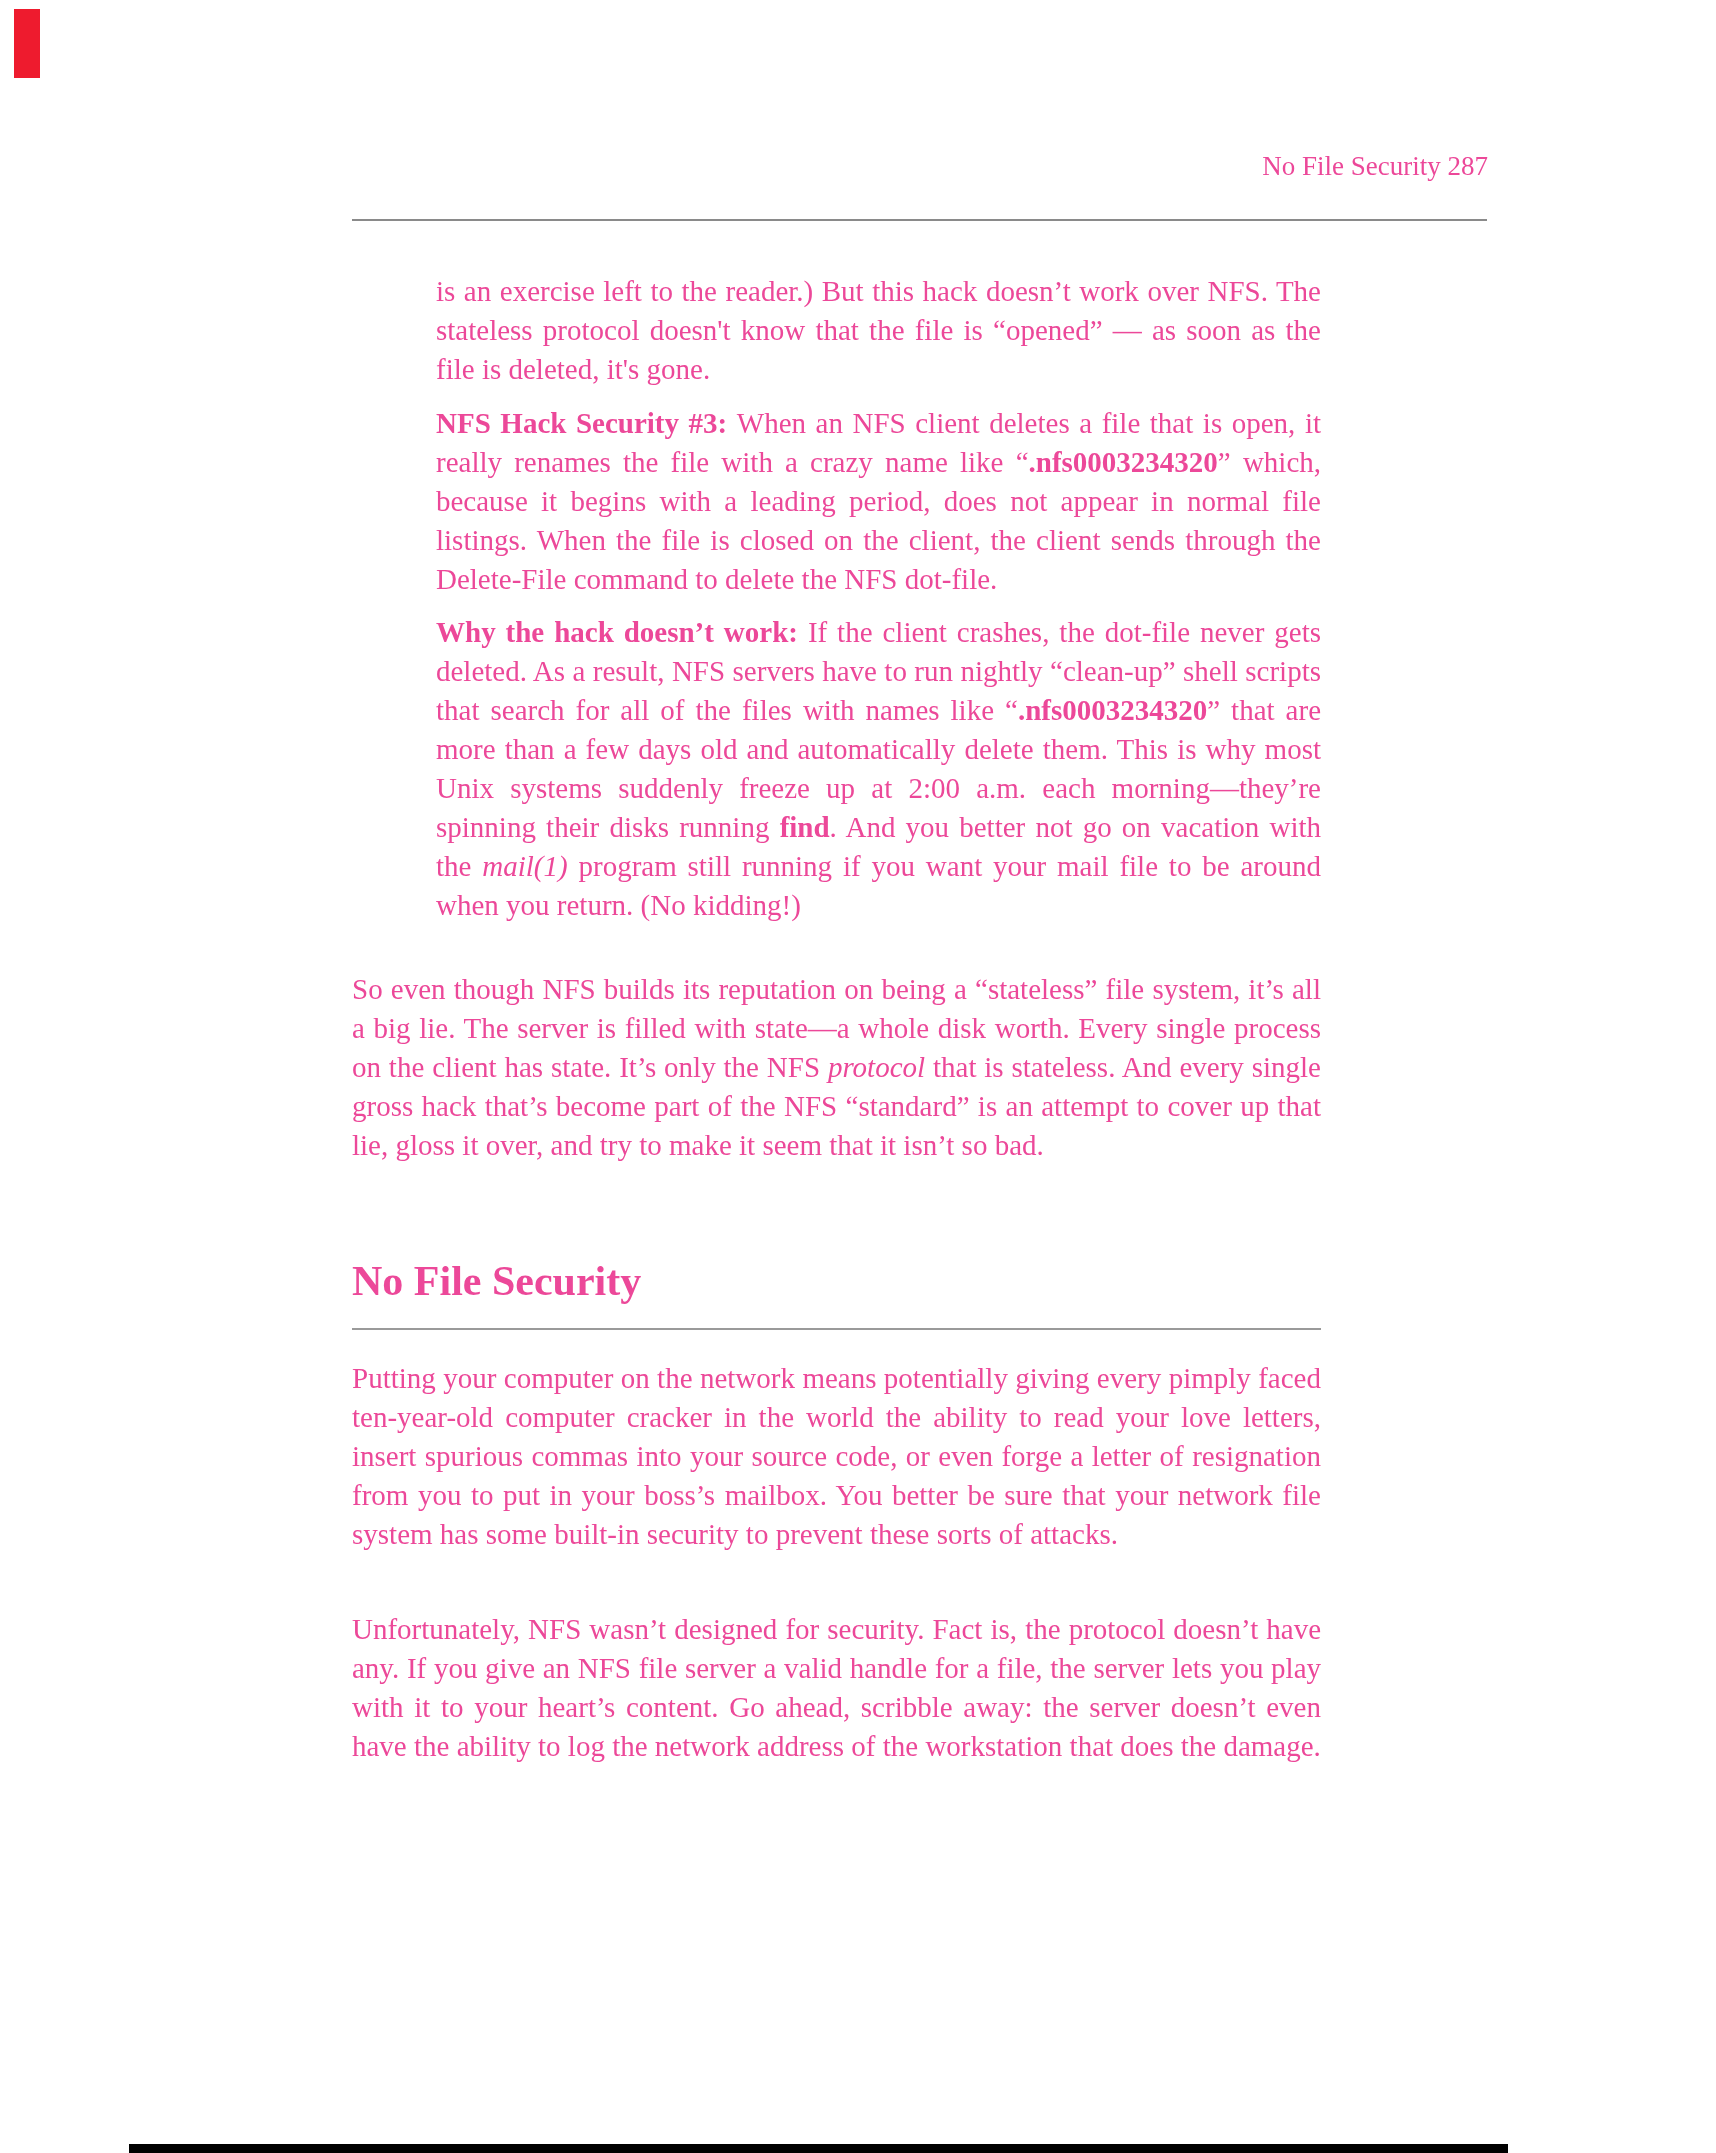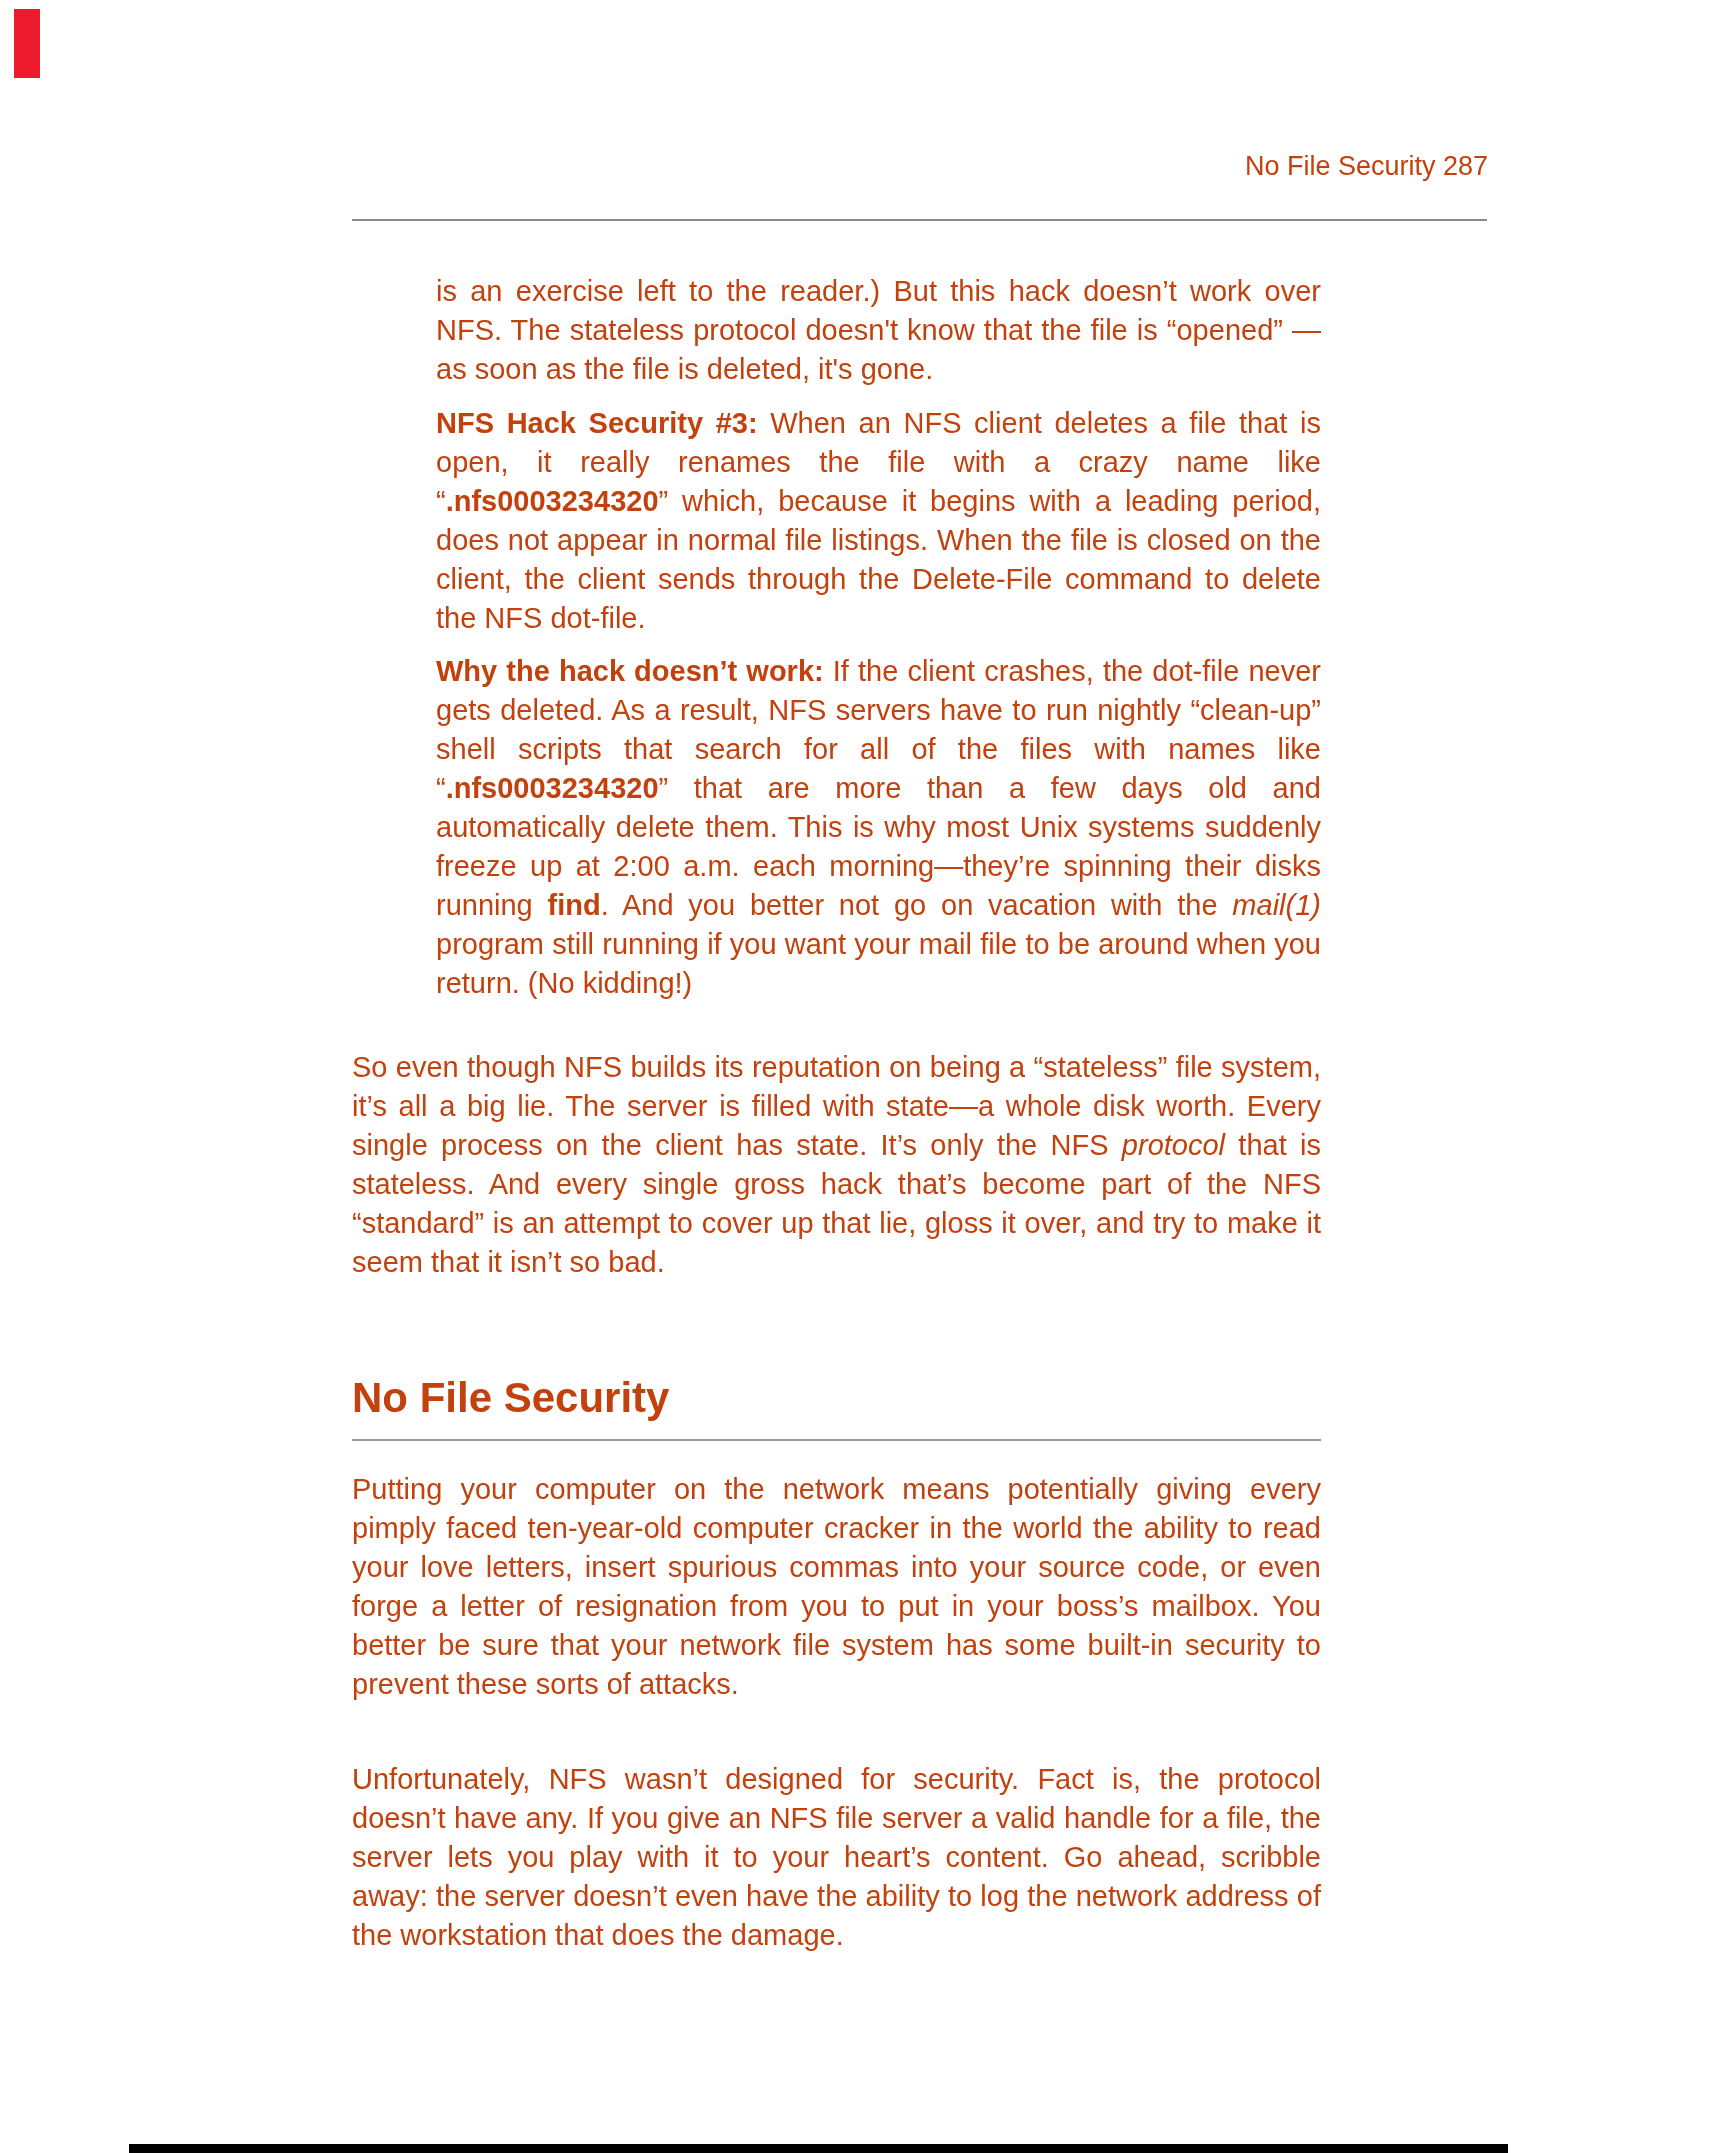--- a/index.html
+++ b/index.html
@@ -5,22 +5,22 @@
   html, body {
     margin: 0;
     padding: 0;
     background: #ffffff;
   }
   .page {
     position: relative;
     width: 1717px;
     height: 2153px;
     background: #ffffff;
-    font-family: Liberation Sans, sans-serif;
-    color: #c2410c;
+    font-family: Liberation Serif, serif;
+    color: #ec4899;
     overflow: hidden;
   }
   
   .red-mark {
     position: absolute;
     left: 13.6px;
     top: 8.7px;
     width: 26px;
     height: 69px;
     background: #ee1b2e;
@@ -73,21 +73,21 @@
     margin-bottom: 0;
   }
   .para-after-block {
     margin-top: 45px !important;
   }
   .section-heading {
     margin: 93px 0 0 0;
     font-size: 42px;
     line-height: 46px;
     font-weight: bold;
-    padding-bottom: 18px;
+    padding-bottom: 24px;
     border-bottom: 2.9px solid #9a9a9a;
   }
   .para-after-heading {
     margin-top: 29px !important;
   }
   .para-gap {
     margin-top: 56px !important;
   }
   .runs b { font-weight: bold; }
   .runs i { font-style: italic; }

